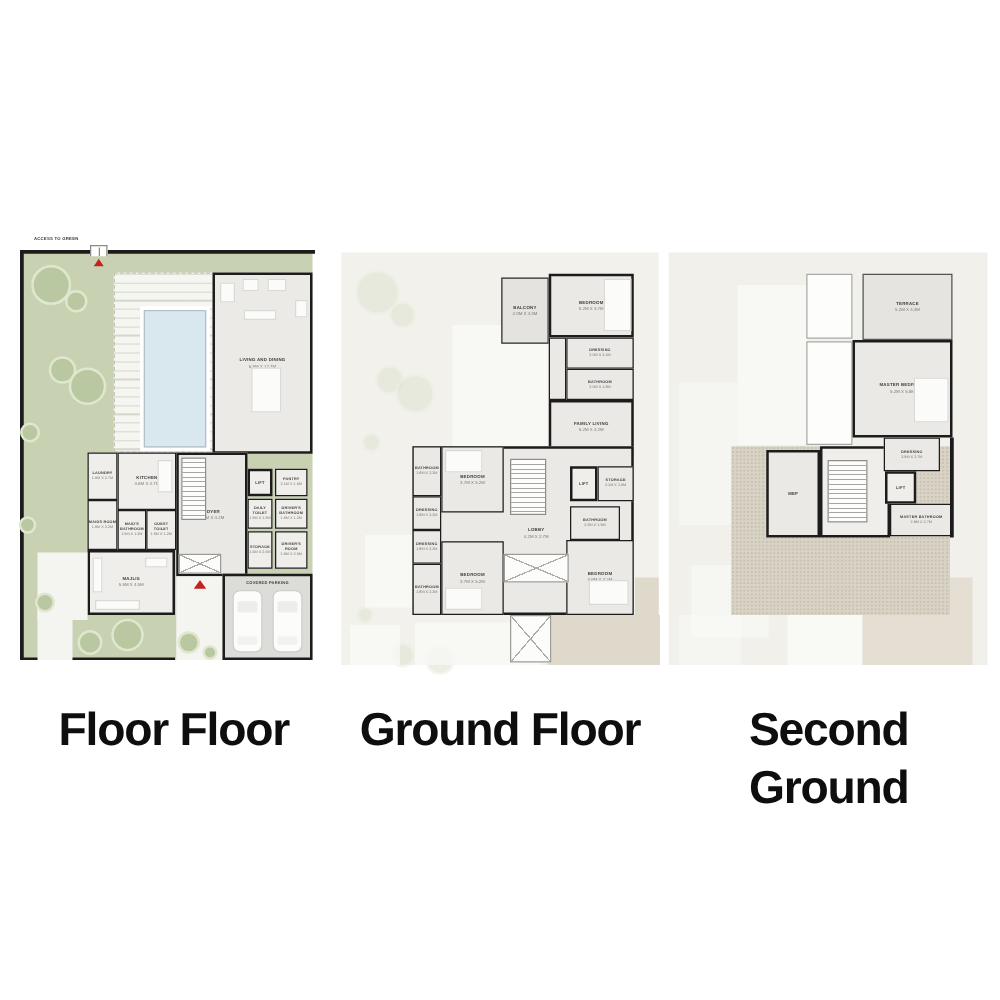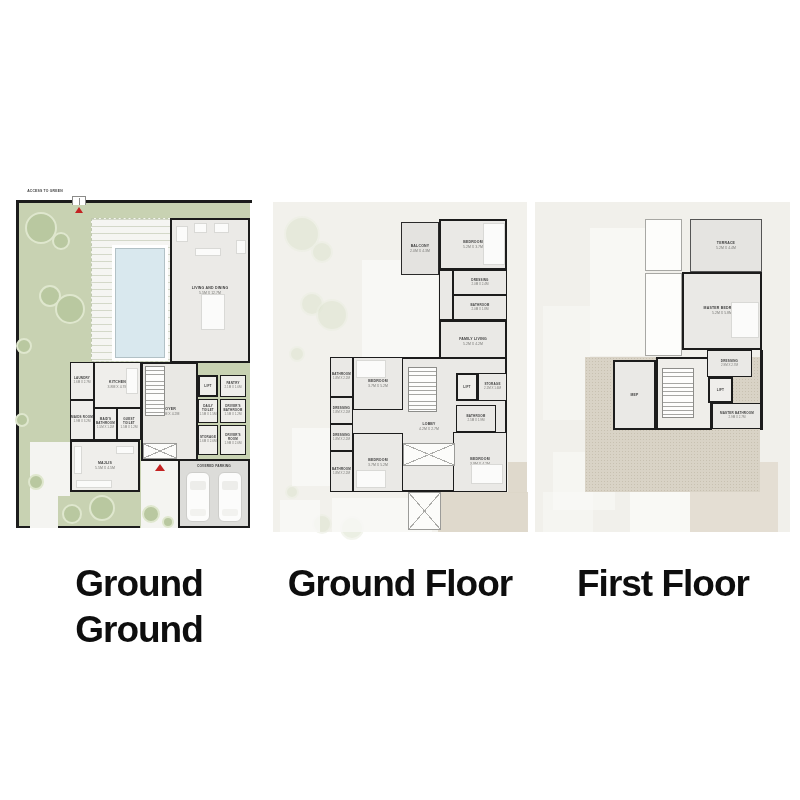--- a/index.html
+++ b/index.html
@@ -293,15 +293,15 @@
     <div class="sh room" style="left: 173px; top: 177px; width: 25px; height: 26px; background-color: rgb(239, 238, 235); border: 2.2px solid rgb(28, 28, 28); font-size: 3.2px;">
       <span class="rn">LIFT</span>
     </div>
     <div class="sh room" style="left: 177px; top: 203px; width: 50px; height: 26px; background-color: rgb(234, 233, 230); border: 1.8px solid rgb(28, 28, 28); font-size: 3px;">
       <span class="rn">MASTER BATHROOM</span>
       <span class="rd">2.9M X 2.7M</span>
     </div>
     <div class="sh rect" style="left: 225px; top: 150px; width: 2.5px; height: 80px; background-color: rgb(28, 28, 28); font-size: 3.5px;"></div>
   </div>
 
-<div class="floor-title" style="left:14px;width:250px;">Ground Ground</div>
+<div class="floor-title" style="left:14px;width:250px;">Floor Floor</div>
 <div class="floor-title" style="left:272px;width:256px;">Ground Floor</div>
-<div class="floor-title" style="left:535px;width:256px;">First Floor</div>
+<div class="floor-title" style="left:535px;width:256px;">Second Ground</div>
 
 </body></html>

